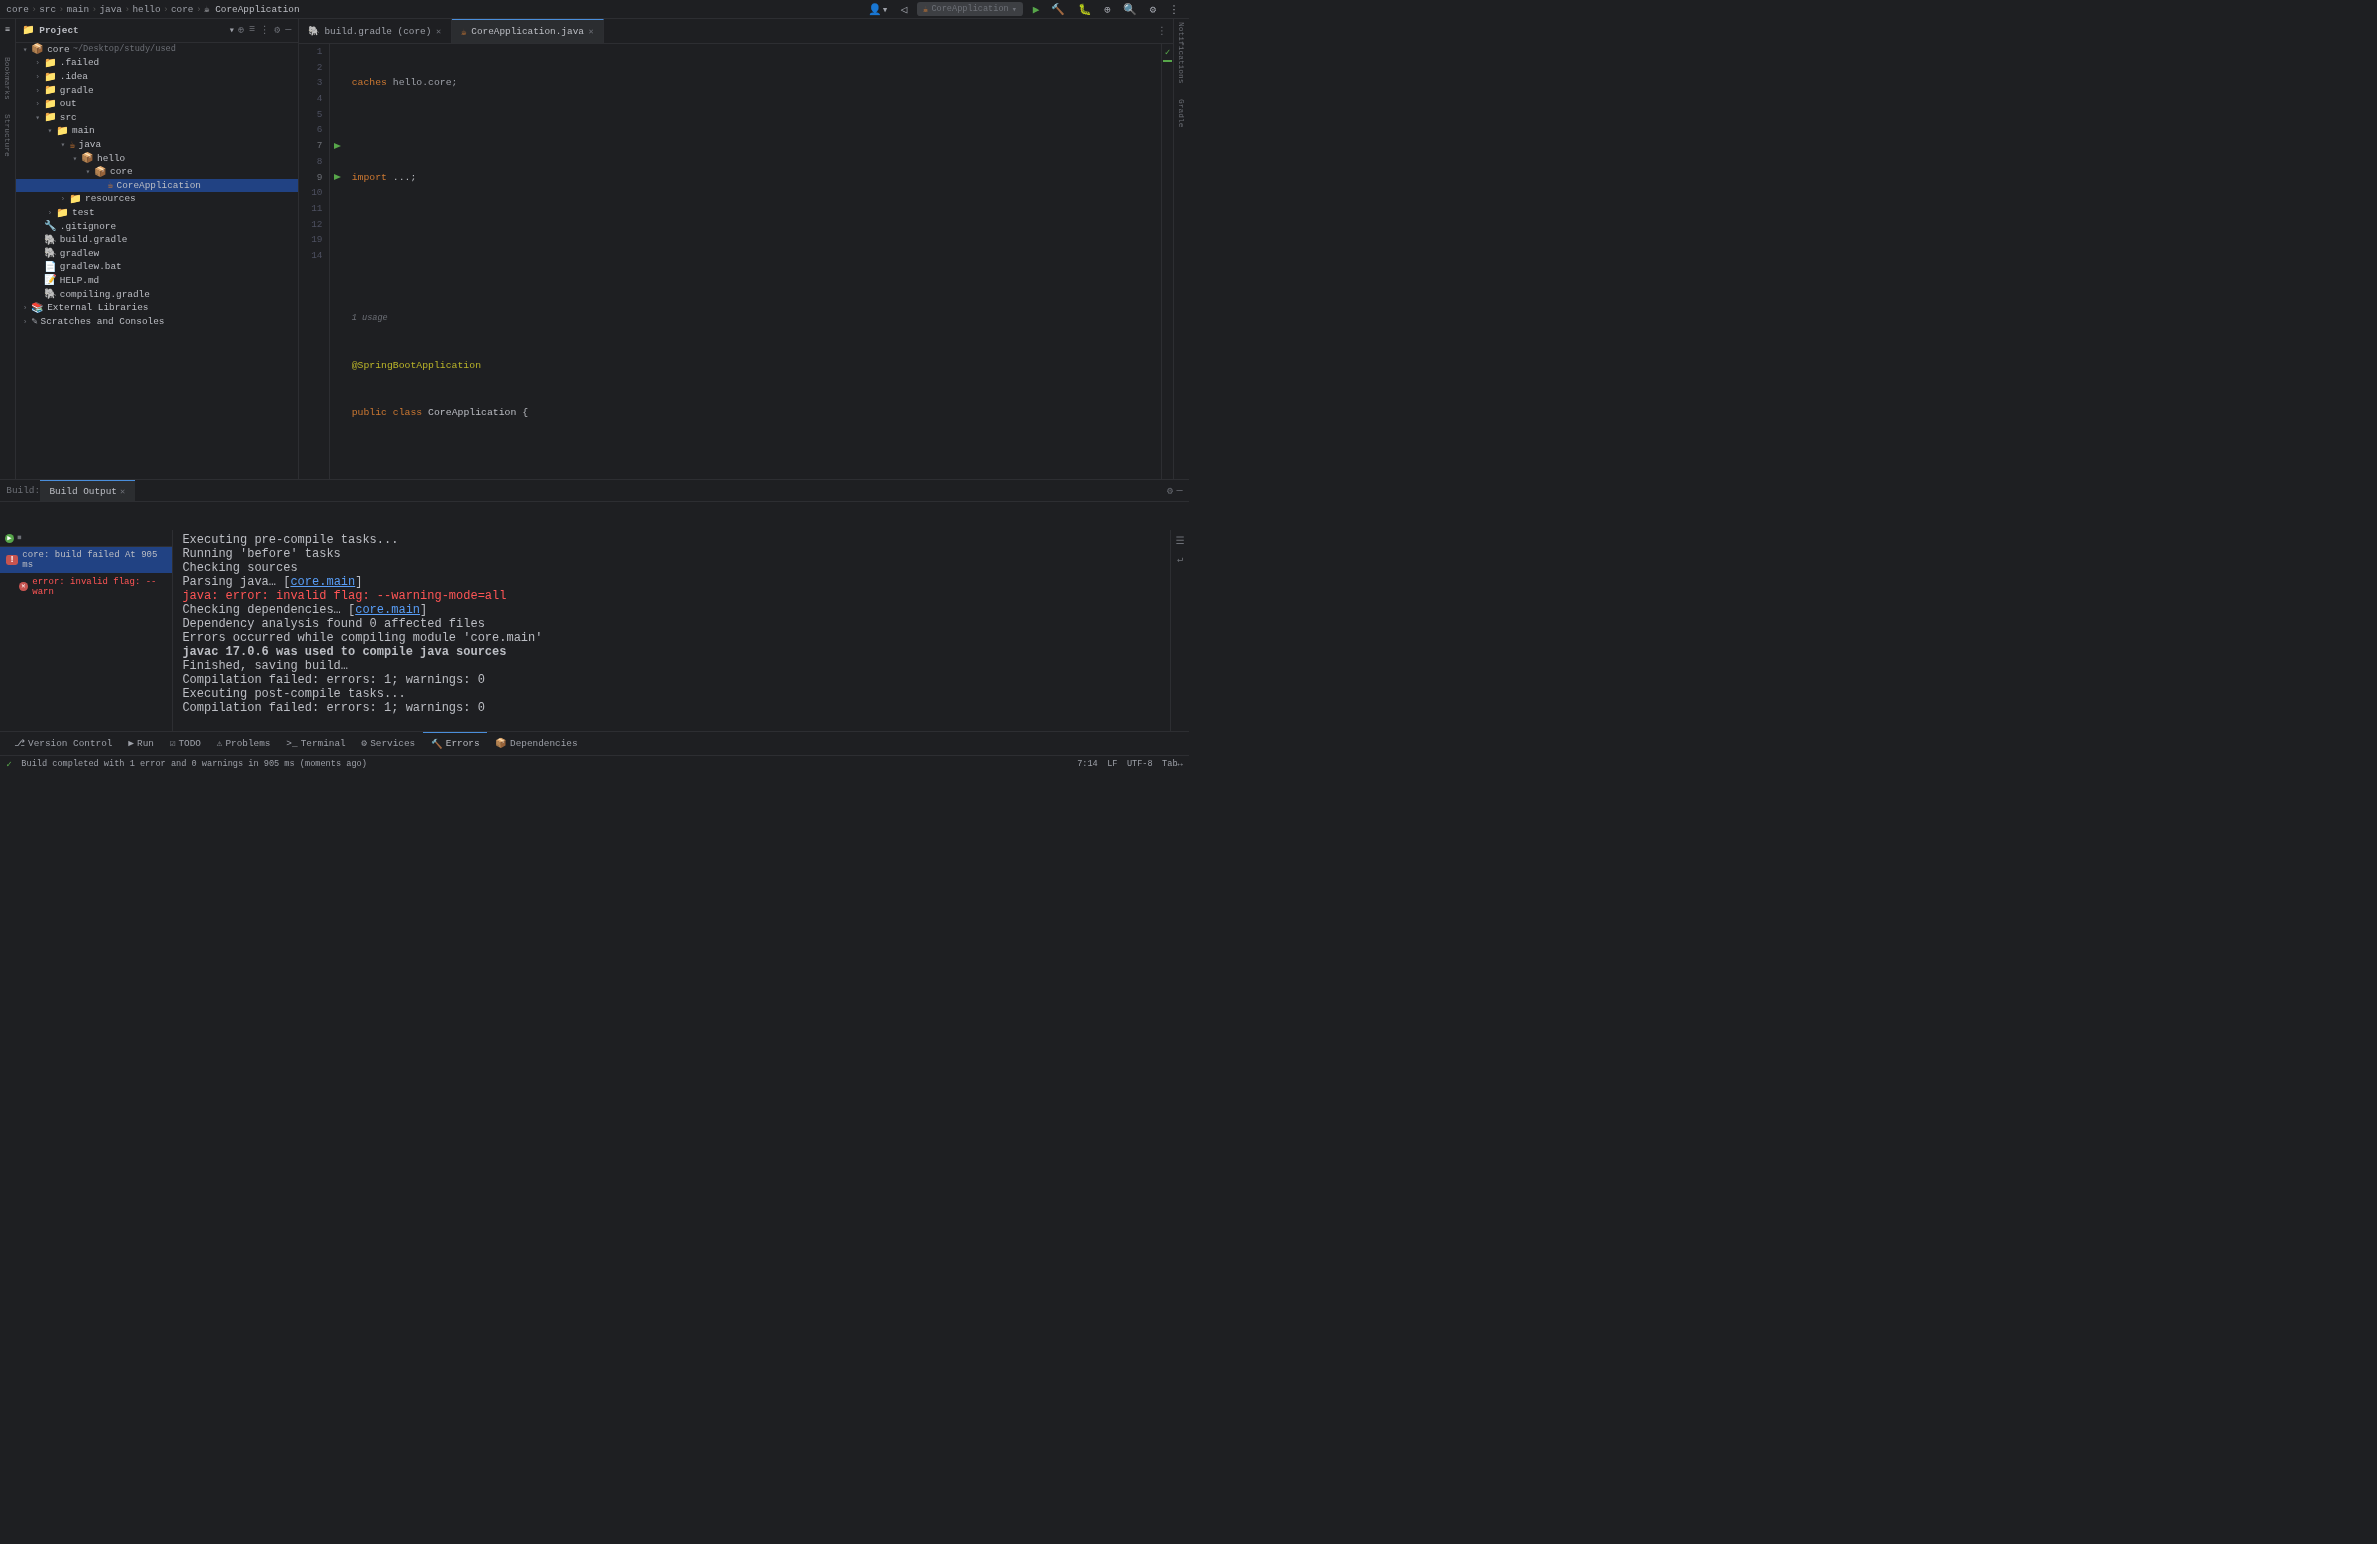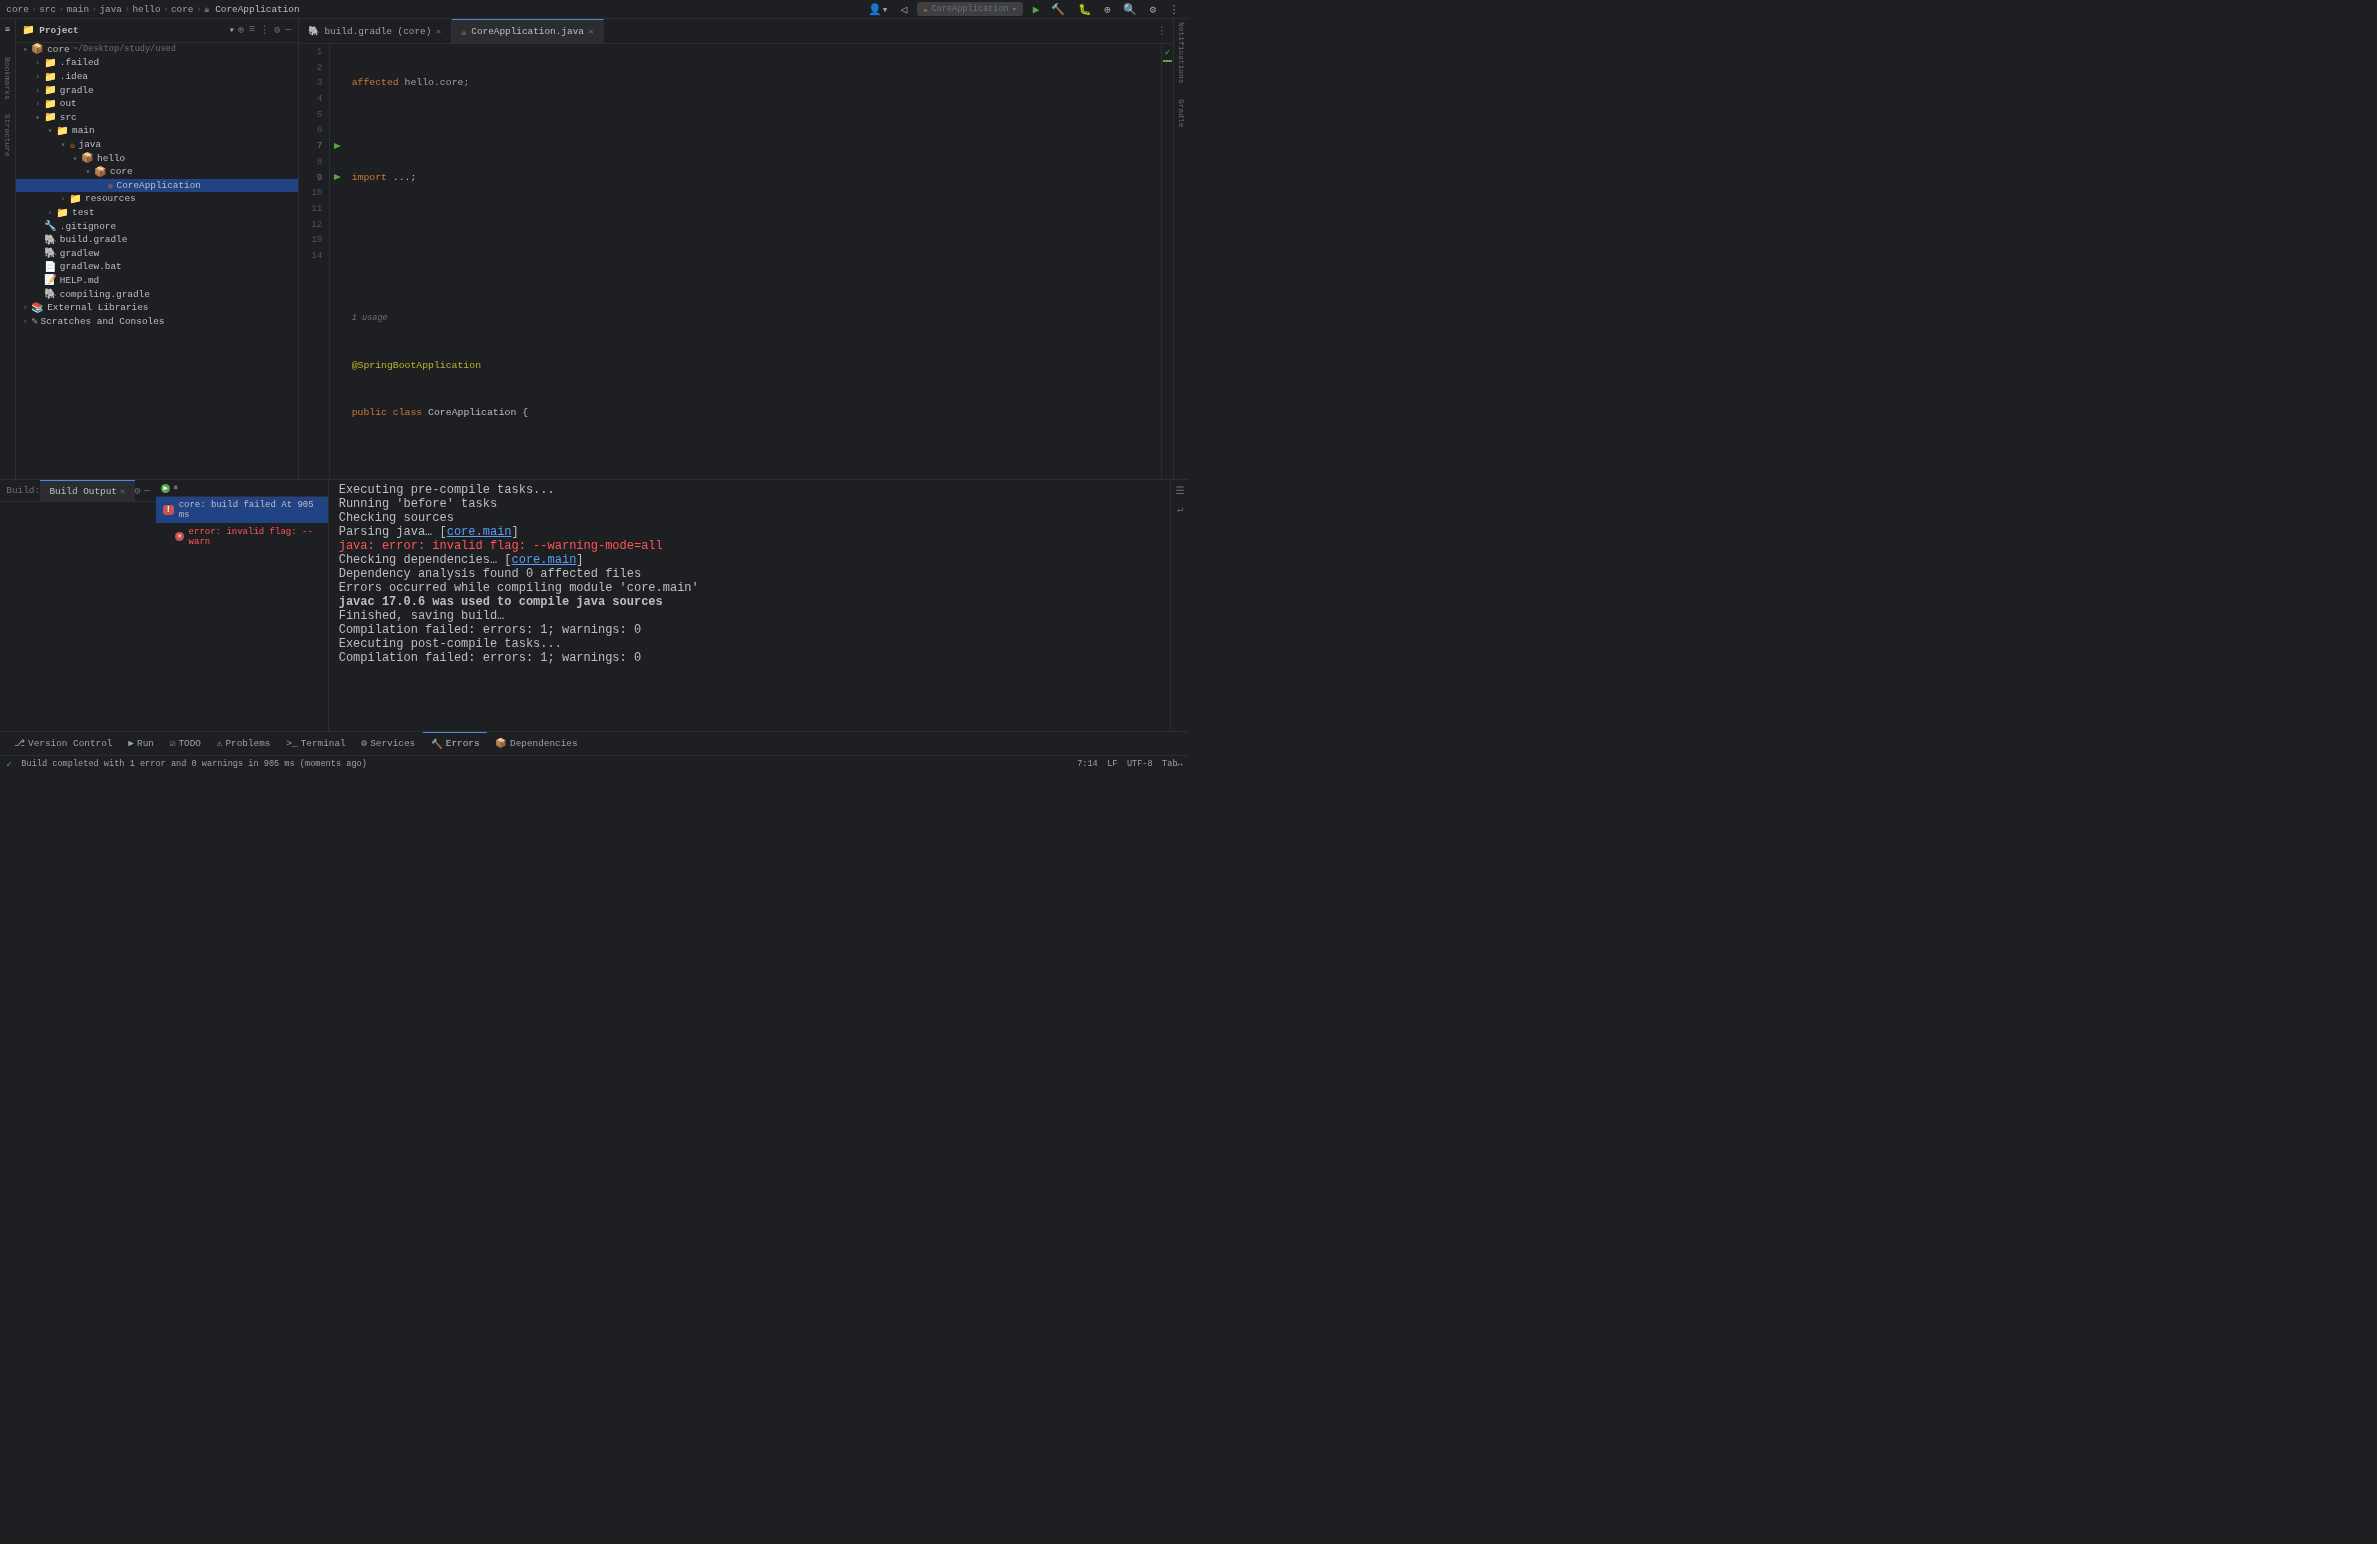--- a/index.html
+++ b/index.html
@@ -289,22 +289,23 @@
       border-left: 0.8px solid #2d2e32;
       flex-shrink: 0;
     }
 
     
     .bottom-panel {
       height: 252px;
       background: #1e1f22;
       border-top: 0.8px solid #2d2e32;
       display: flex;
-      flex-direction: row;
-      flex-shrink: 0;
+      flex-direction: column;
+      flex-shrink: 0;
+      gap: 28px;
     }
     .bottom-tabs {
       display: flex;
       align-items: center;
       background: #1e1f22;
       height: 22px;
       border-bottom: 0.8px solid #2d2e32;
       flex-shrink: 0;
     }
     .bottom-tab {
@@ -732,21 +733,21 @@
           <span class="run-triangle"></span>
         </div>
         <div style="height:15.7px;"></div>
         <div style="height:15.7px;"></div>
         <div style="height:15.7px;"></div>
         <div style="height:15.7px;"></div>
         <div style="height:15.7px;"></div>
       </div>
       <div class="code-content">
         <div class="code-line">
-          <span class="kw">affected</span><span class="pkg"> hello.core;</span>
+          <span class="kw">caches</span><span class="pkg"> hello.core;</span>
         </div>
         <div class="code-line">&nbsp;</div>
         <div class="code-line">
           <span class="kw">import</span><span style="color:#bcbec4;"> ...</span><span style="color:#bcbec4;">;</span>
         </div>
         <div class="code-line">&nbsp;</div>
         <div class="code-line">&nbsp;</div>
         <div class="code-line">
           <span class="usage-hint">1 usage</span>
         </div>

